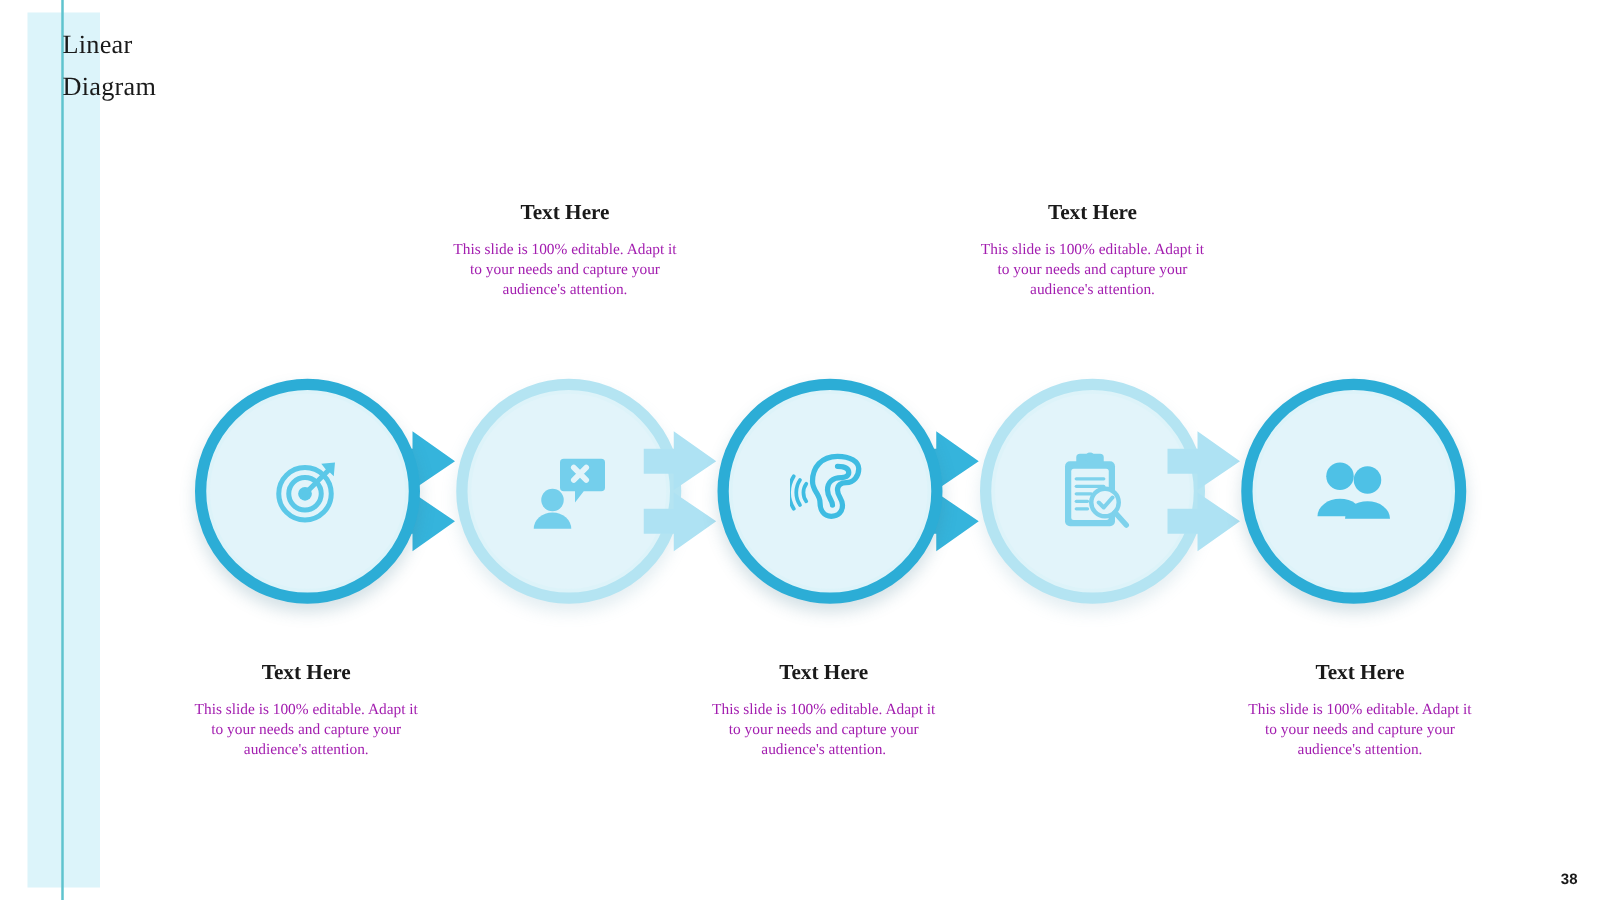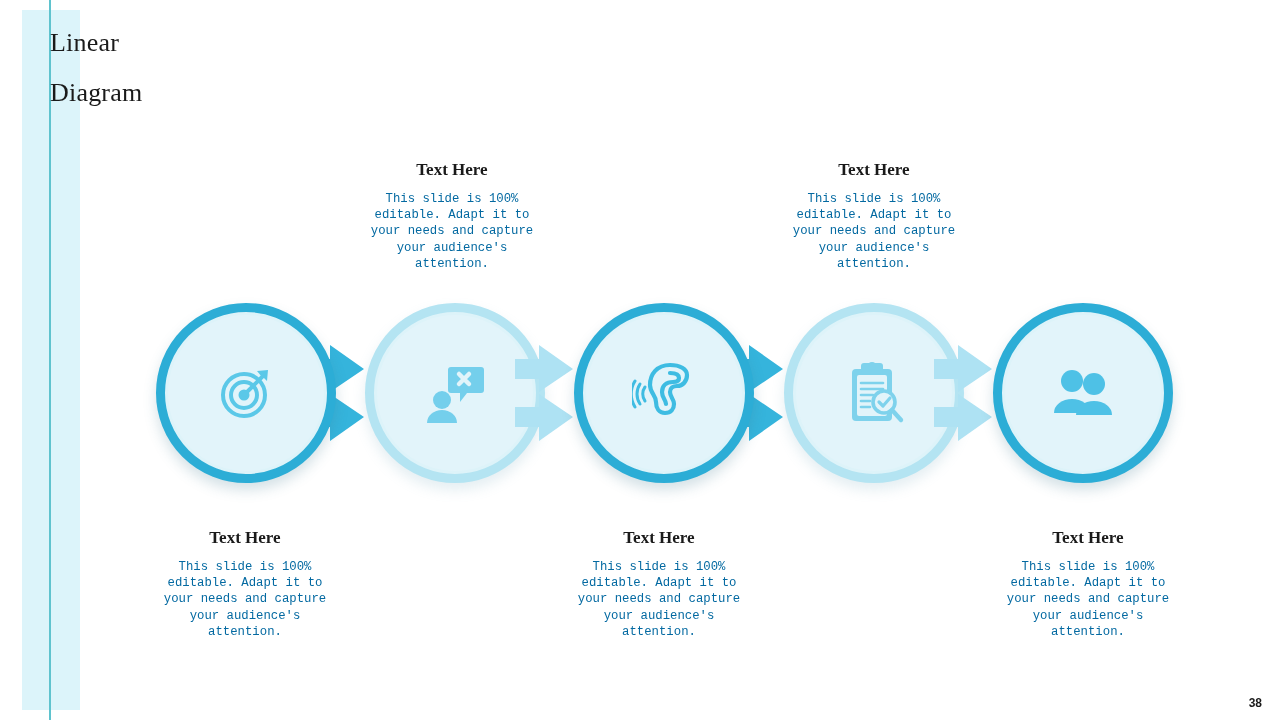--- a/index.html
+++ b/index.html
@@ -33,22 +33,22 @@
     background: #5FC3CE;
   }
 
   
   #title {
     position: absolute;
     left: 50px;
     top: 18px;
     width: 520px;
     font-family: "Liberation Serif", serif;
-    font-size: 26px;
-    line-height: 50px;
+    font-size: 21px;
+    line-height: 34px;
     color: #1A1A1A;
     letter-spacing: .2px;
     white-space: pre-line;
   }
 
   
   #page-number {
     position: absolute;
     right: 18px;
     bottom: 10px;
@@ -64,24 +64,24 @@
     text-align: center;
   }
   .tb-title {
     font-family: "Liberation Serif", serif;
     font-weight: bold;
     font-size: 17px;
     color: #1A1A1A;
     margin-bottom: 11px;
   }
   .tb-body {
-    font-family: Liberation Mono, monospace;
+    font-family: Liberation Serif, serif;
     font-size: 12.3px;
     line-height: 16.2px;
-    color: #0369a1;
+    color: #a21caf;
   }
 
   .tb-top-1 { left: 359px; top: 160px; }
   .tb-top-2 { left: 781px; top: 160px; }
   .tb-bot-1 { left: 152px; top: 528px; }
   .tb-bot-2 { left: 566px; top: 528px; }
   .tb-bot-3 { left: 995px; top: 528px; }
 
   
   #stage {

